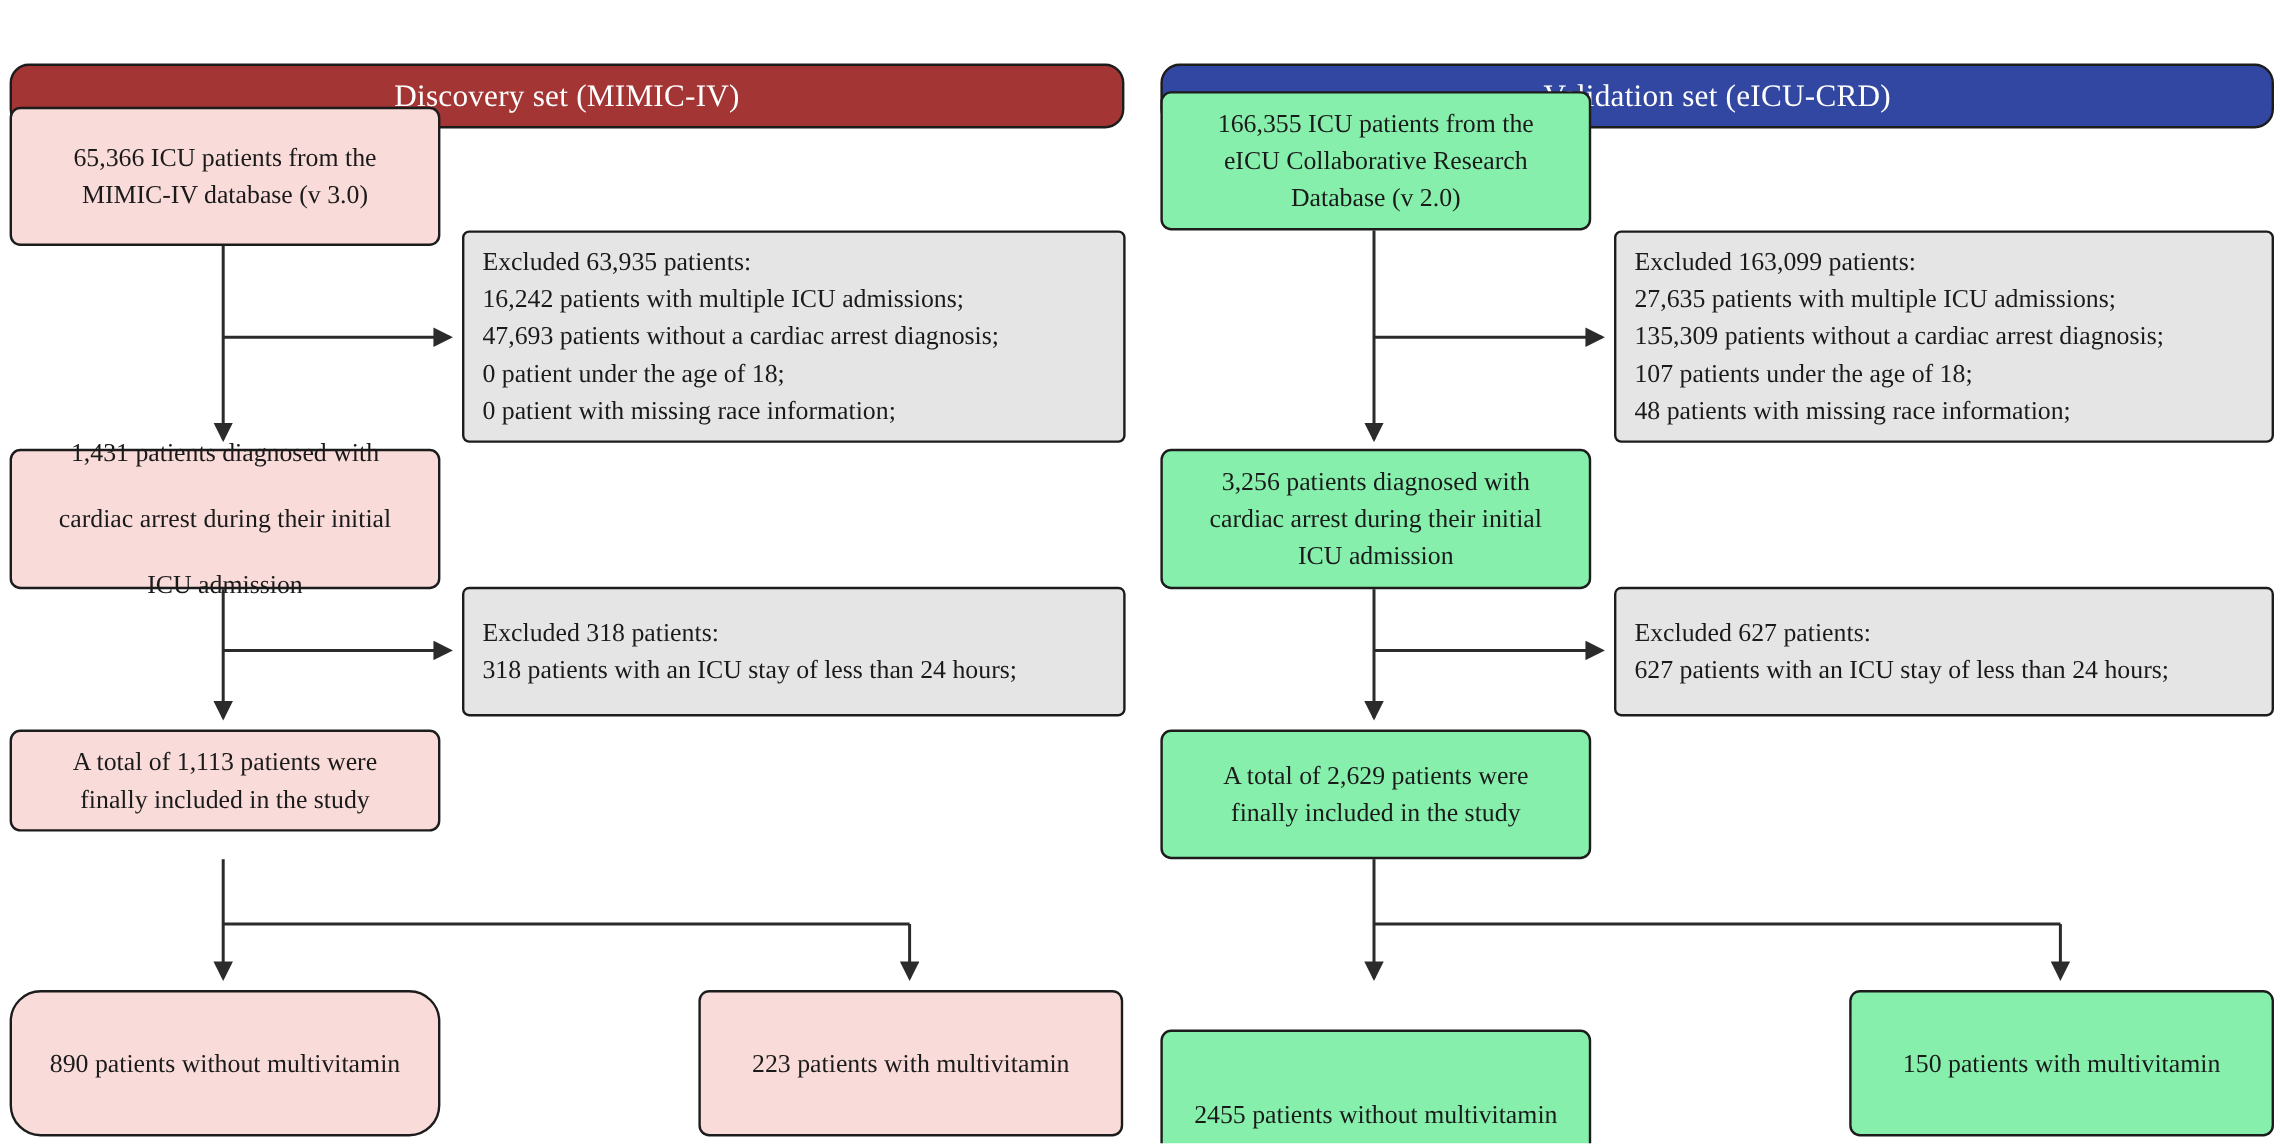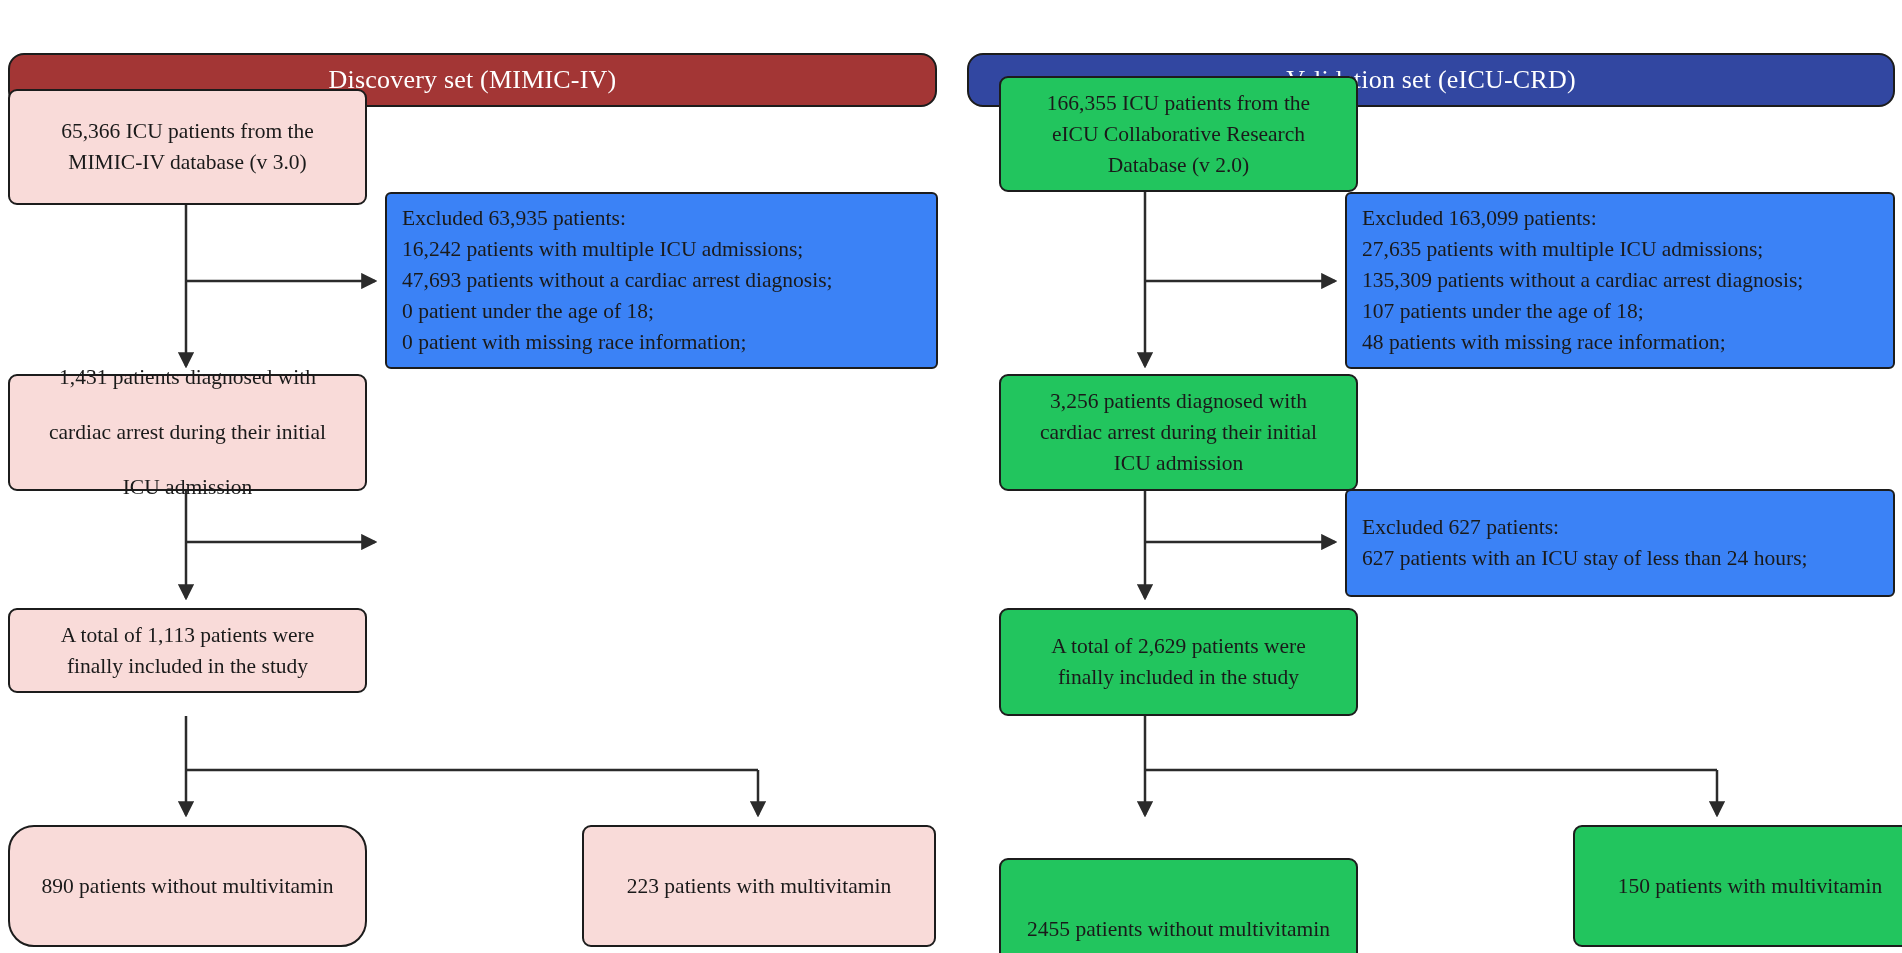--- a/index.html
+++ b/index.html
@@ -13,22 +13,22 @@
     box-sizing:border-box;
     margin-top:47px;
   }
   .box{
     position:absolute;border:2px solid #1c1c1c;border-radius:9px;
     display:flex;flex-direction:column;align-items:center;justify-content:center;
     font-size:21.5px;line-height:31px;color:#1a1a1a;text-align:center;
     box-sizing:border-box;
   }
   .box.pink{background:#f9dbd9;}
-  .box.lav{background:#22c55e;margin-left:32px;}
-  .box.gray{background:#3b82f6;border-radius:6px;align-items:flex-start;text-align:left;padding-left:15px;padding-right:8px;}
+  .box.lav{background:#86efac;}
+  .box.gray{background:#e5e5e5;border-radius:6px;align-items:flex-start;text-align:left;padding-left:15px;padding-right:8px;}
   .line{white-space:nowrap;}
 </style>
 </head>
 <body>
 
 <div class="canvas">
 
   <svg class="connectors" viewBox="0 0 1902 953" xmlns="http://www.w3.org/2000/svg">
     <defs>
       <marker id="arr" viewBox="0 0 10 10" refX="8.5" refY="5" markerWidth="6.5" markerHeight="6.5" orient="auto-start-reverse">
@@ -71,20 +71,24 @@
     <div class="line">0 patient under the age of 18;</div>
     <div class="line">0 patient with missing race information;</div>
   </div>
 
   <div class="box pink" style="left:8px;top:374px;width:359px;height:117px;gap:24px;">
     <div class="line">1,431 patients diagnosed with</div>
     <div class="line">cardiac arrest during their initial</div>
     <div class="line">ICU admission</div>
   </div>
 
+  <div class="box gray" style="left:385px;top:489px;width:553px;height:108px;">
+    <div class="line">Excluded 318 patients:</div>
+    <div class="line">318 patients with an ICU stay of less than 24 hours;</div>
+  </div>
 
   <div class="box pink" style="left:8px;top:608px;width:359px;height:85px;">
     <div class="line">A total of 1,113 patients were</div>
     <div class="line">finally included in the study</div>
   </div>
 
   <div class="box pink" style="left:8px;top:825px;width:359px;height:122px;border-radius:26px;">
     <div class="line">890 patients without multivitamin</div>
   </div>
 

